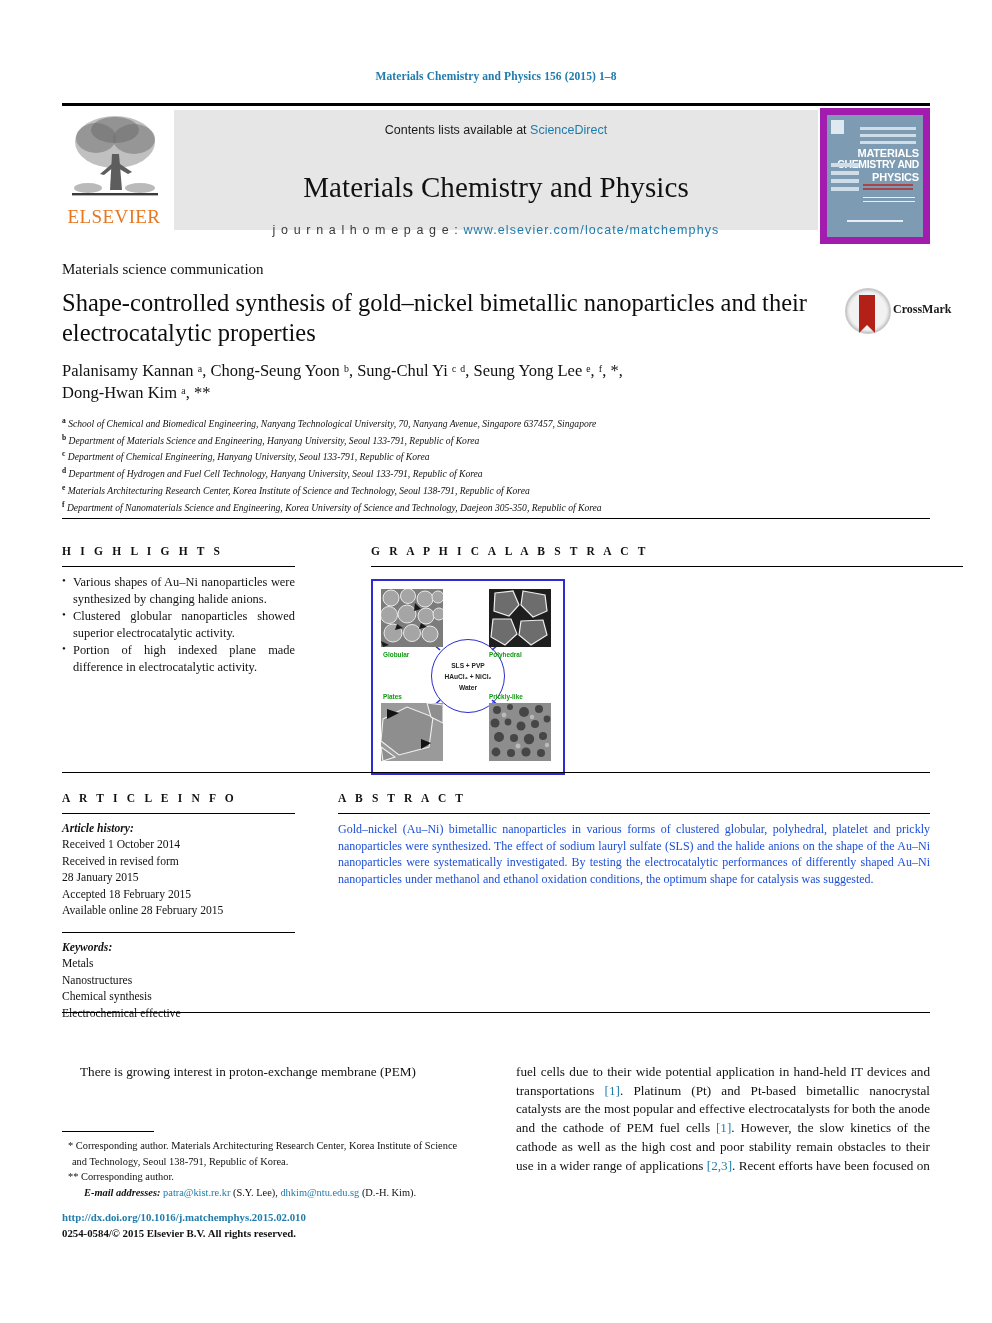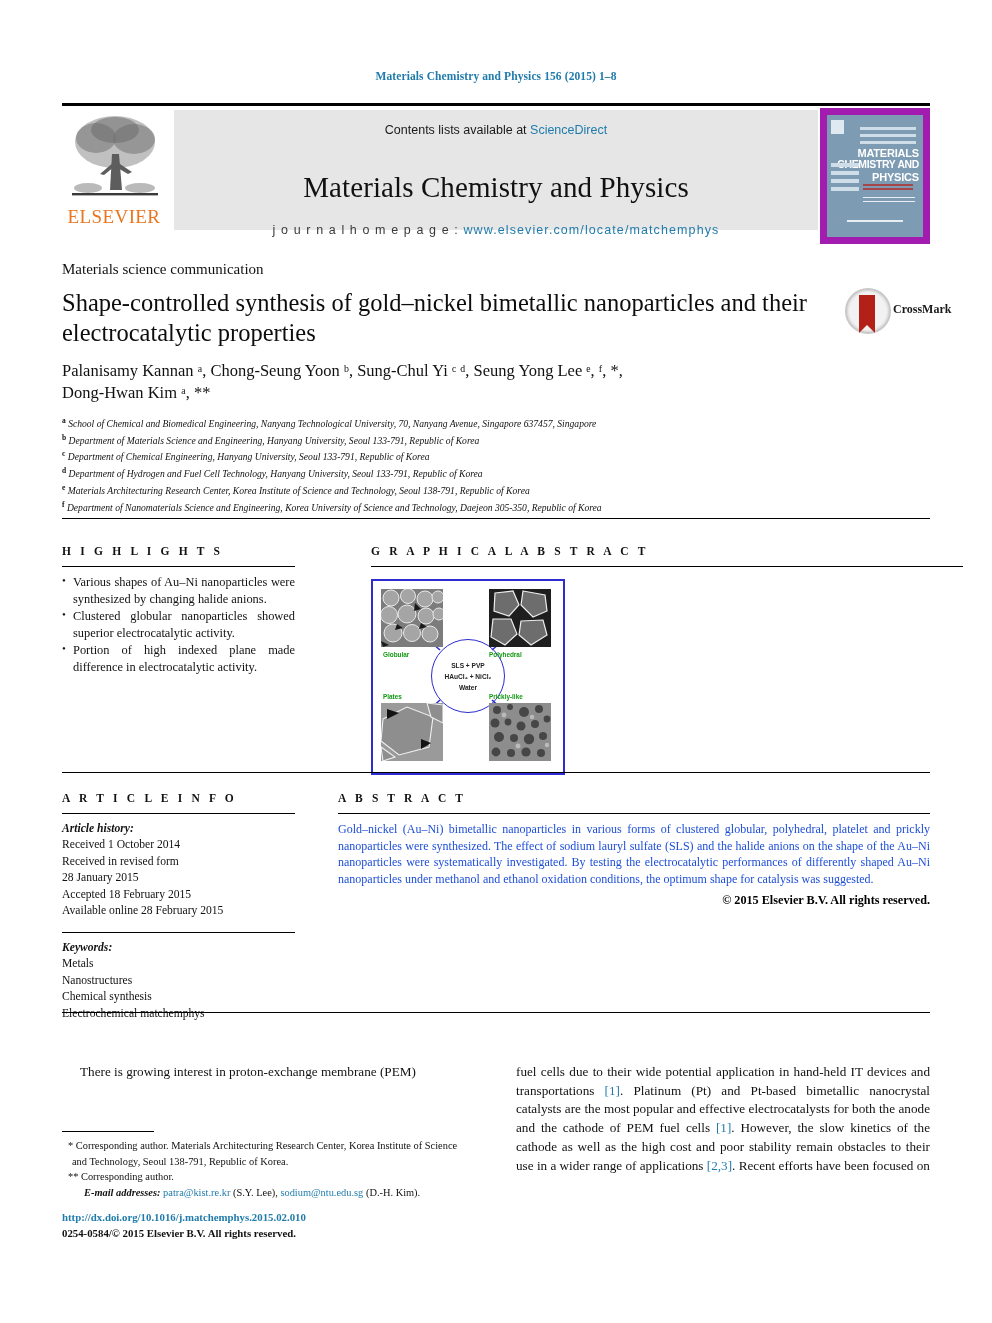--- a/index.html
+++ b/index.html
@@ -599,29 +599,28 @@
       <div>28 January 2015</div>
       <div>Accepted 18 February 2015</div>
       <div>Available online 28 February 2015</div>
     </div>
     <div class="ai-rule2"></div>
     <div class="ai-body" style="margin-top:0;">
       <div class="it">Keywords:</div>
       <div>Metals</div>
       <div>Nanostructures</div>
       <div>Chemical synthesis</div>
-      <div>Electrochemical matchemphys</div>
+      <div>Electrochemical effective</div>
     </div>
   </div>
 
   <div class="col-right" style="top:792px;">
     <div class="sec-head">A B S T R A C T</div>
     <div class="sec-rule"></div>
     <div class="abs-body">Gold–nickel (Au–Ni) bimetallic nanoparticles in various forms of clustered globular, polyhedral, platelet and prickly nanoparticles were synthesized. The effect of sodium lauryl sulfate (SLS) and the halide anions on the shape of the Au–Ni nanoparticles were systematically investigated. By testing the electrocatalytic performances of differently shaped Au–Ni nanoparticles under methanol and ethanol oxidation conditions, the optimum shape for catalysis was suggested.</div>
-    <div class="abs-copy">© 2015 Elsevier B.V. All rights reserved.</div>
   </div>
 
   <div class="rule-full" style="top:1012px;"></div>
 
   <div class="body-col-l">
     <div class="body-text">There is growing interest in proton-exchange membrane (PEM)</div>
   </div>
 
   <div class="body-col-r">
     <div class="body-text" style="text-indent:0;">
@@ -630,21 +629,21 @@
   </div>
 
   <div class="fn-rule"></div>
   <div class="footnotes">
     <div style="padding-left:10px;text-indent:-4px;">* Corresponding author. Materials Architecturing Research Center, Korea Institute of Science and Technology, Seoul 138-791, Republic of Korea.</div>
     <div style="padding-left:6px;">** Corresponding author.</div>
     <div style="padding-left:22px;">
       <span class="em">E-mail addresses:</span>
       <span class="mail">patra@kist.re.kr</span>
       <span>(S.Y. Lee)</span>,
-      <span class="mail">sodium@ntu.edu.sg</span>
+      <span class="mail">dhkim@ntu.edu.sg</span>
       <span>(D.-H. Kim).</span>
     </div>
   </div>
 
   <div class="doi-block">
     <div class="doi-link">http://dx.doi.org/10.1016/j.matchemphys.2015.02.010</div>
     <div class="issn-line">0254-0584/© 2015 Elsevier B.V. All rights reserved.</div>
   </div>
 
 </div>

